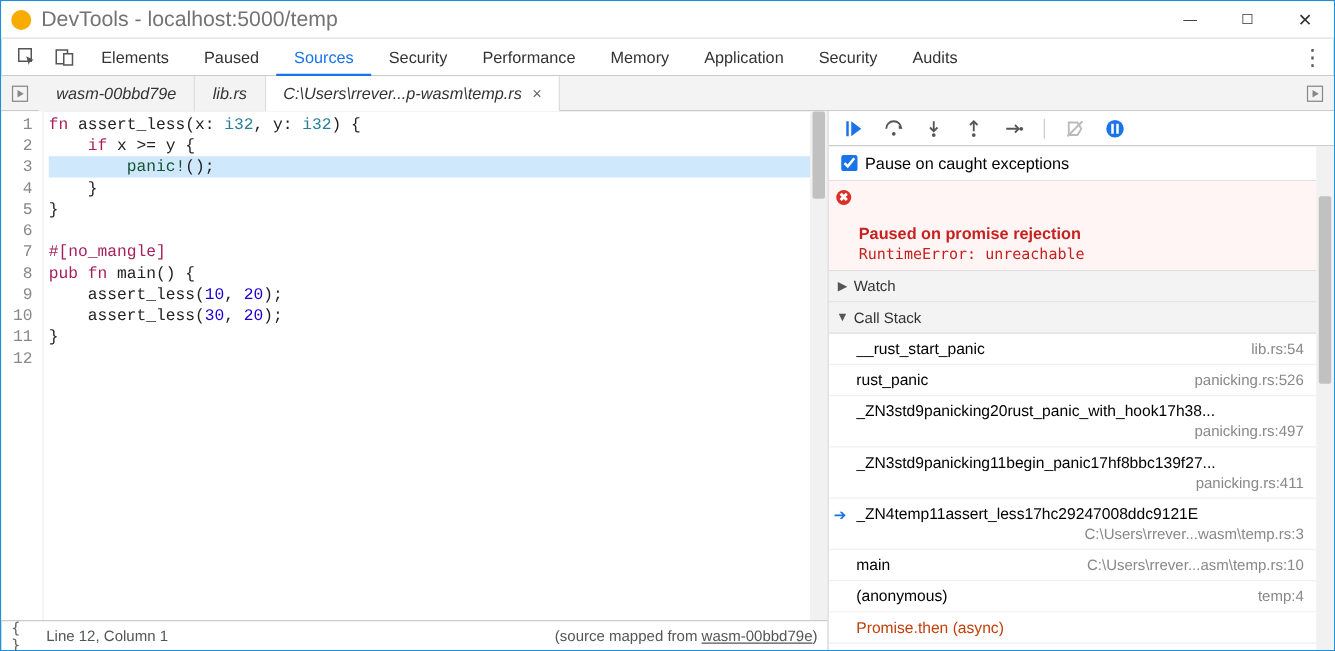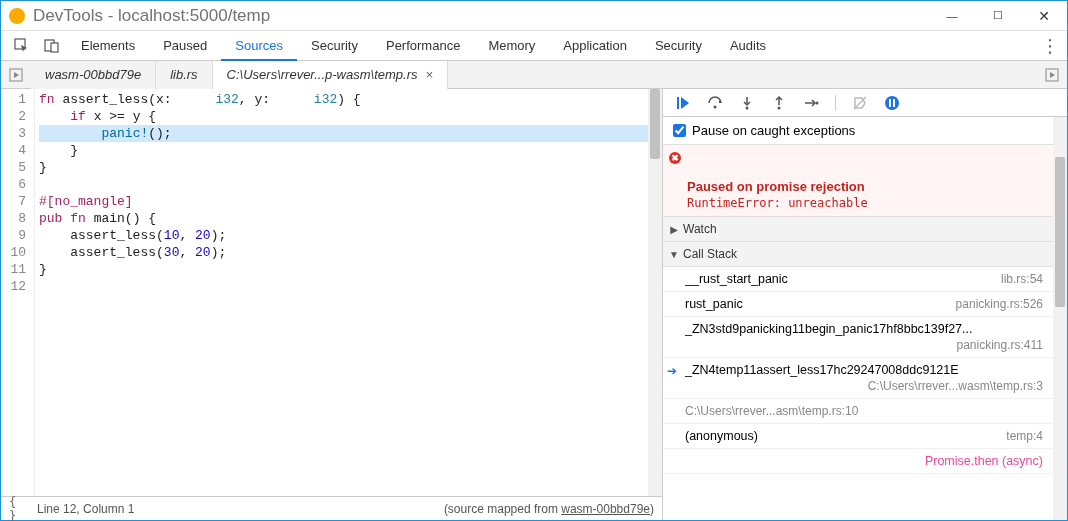--- a/index.html
+++ b/index.html
@@ -31,22 +31,22 @@
   .content { flex: 1; display: flex; min-height: 0; }
   
   .editor-pane { width: 662px; display: flex; flex-direction: column; border-right: 1px solid #ccc; }
   .code-area { flex: 1; display: flex; font-family: Consolas, "Courier New", monospace; font-size: 13px; line-height: 17px; overflow: hidden; position: relative; }
   .gutter { width: 34px; text-align: right; padding: 2px 8px 0 0; color: #888; background: #fff; border-right: 1px solid #eee; }
   .code { flex: 1; padding: 2px 0 0 4px; color: #222; white-space: pre; position: relative; }
   .code .line { height: 17px; }
   .code .hl { background: #cfe8fc; display: block; }
   .kw { color: #a71d5d; }
   .num { color: #1c00cf; }
-  .mac { color: #0369a1; }
-  .ty { color: #267f99; margin-left: 36px; }
+  .mac { color: #14532d; }
+  .ty { color: #267f99; }
   .code-scroll { position: absolute; right: 0; top: 0; bottom: 0; width: 14px; background: #f1f1f1; }
   .code-scroll .thumb { position: absolute; top: 0; left: 2px; right: 2px; height: 70px; background: #c1c1c1; border-radius: 2px; }
   
   .status-bar { height: 24px; border-top: 1px solid #ccc; display: flex; align-items: center; padding: 0 8px; font-size: 12px; color: #555; }
   .status-bar .sb-icon { width: 18px; font-family: Consolas, monospace; color: #666; }
   .status-bar .sb-left { margin-left: 10px; }
   .status-bar .sb-spacer { flex: 1; }
   .status-bar a { color: #555; text-decoration: underline; }
   
   .debug-pane { flex: 1; display: flex; flex-direction: column; background: #fff; min-width: 0; }
@@ -256,39 +256,44 @@
           <div id="stack-holder">
               <div class="stack-item panel-row">
                 <span class="fn-name">__rust_start_panic</span>
                 <span class="loc">lib.rs:54</span>
               </div>
               <div class="stack-item panel-row">
                 <span class="fn-name">rust_panic</span>
                 <span class="loc">panicking.rs:526</span>
               </div>
               <div class="stack-item panel-row twoLine">
+                <span class="fn-name">_ZN3std9panicking20rust_panic_with_hook17h38...</span>
+                <span class="loc">panicking.rs:497</span>
+              </div>
+              <div class="stack-item panel-row twoLine">
                 <span class="fn-name">_ZN3std9panicking11begin_panic17hf8bbc139f27...</span>
                 <span class="loc">panicking.rs:411</span>
               </div>
               <div class="stack-item panel-row twoLine">
                 <span class="cur-arrow">➔</span>
                 <span class="fn-name">_ZN4temp11assert_less17hc29247008ddc9121E</span>
                 <span class="loc">C:\Users\rrever...wasm\temp.rs:3</span>
               </div>
               <div class="stack-item panel-row">
+                <span class="fn-name">main</span>
                 <span class="loc">C:\Users\rrever...asm\temp.rs:10</span>
               </div>
               <div class="stack-item panel-row">
                 <span class="fn-name">(anonymous)</span>
                 <span class="loc">temp:4</span>
               </div>
             </div>
 
           <div class="stack-item group">
-            <span class="fn-name" style="color:#ec4899;text-align:right;">Promise.then (async)</span>
+            <span class="fn-name" style="color:#c2410c;">Promise.then (async)</span>
           </div>
         </div>
         <div class="debug-scroll">
             <div class="thumb"></div>
           </div>
       </div>
     </div>
   </div>
 </div>
 

